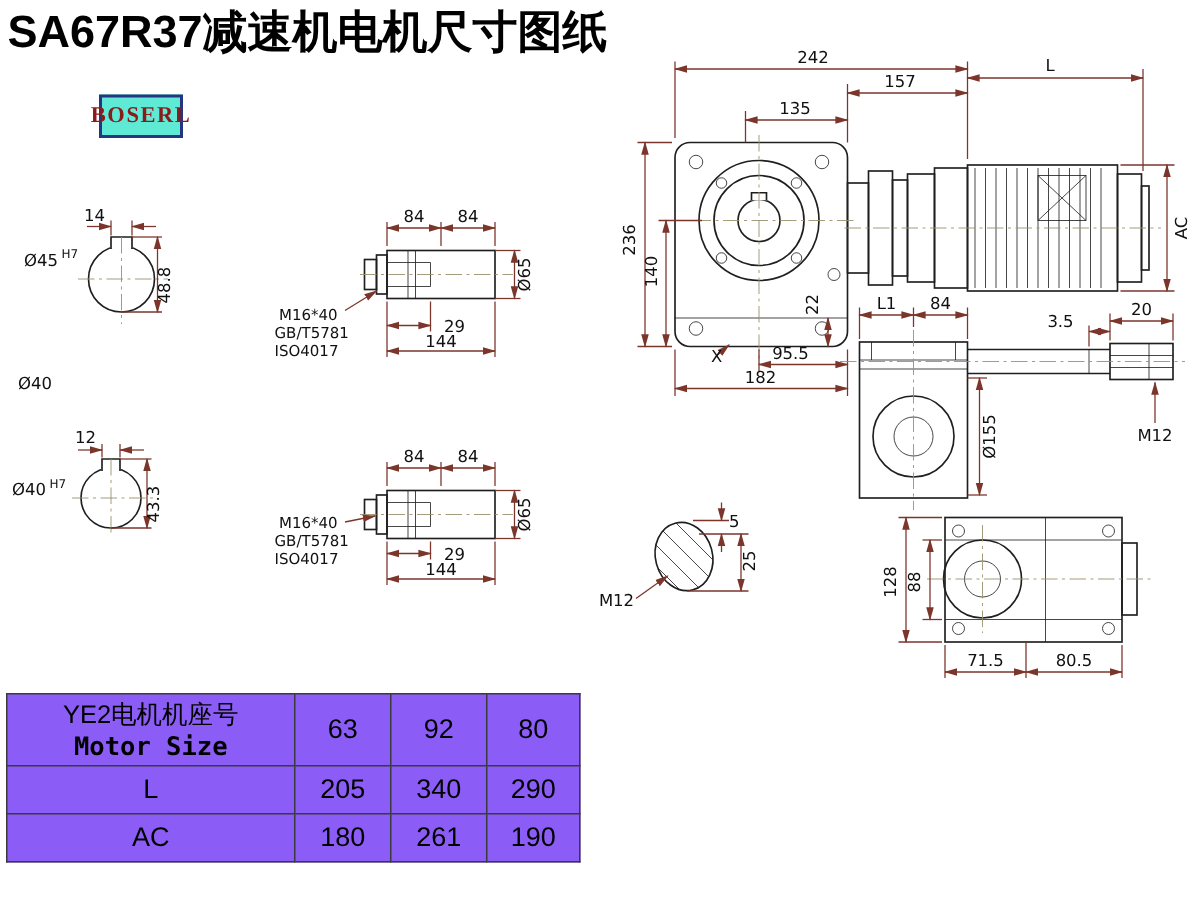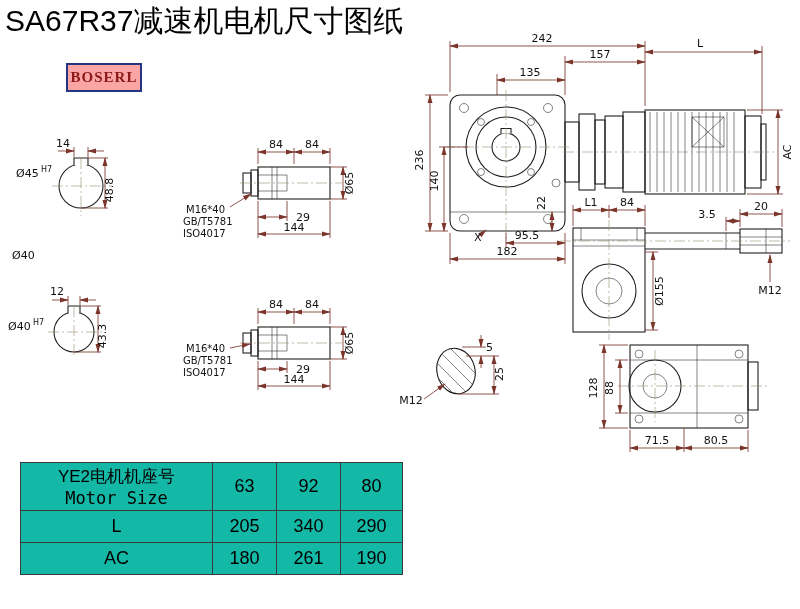--- a/index.html
+++ b/index.html
@@ -1,39 +1,39 @@
 <!DOCTYPE html>
 <html><head>
 <meta charset="utf-8">
 <style>
   * { margin:0; padding:0; box-sizing:border-box; }
   html,body { width:800px; height:609px; background:#ffffff; overflow:hidden; }
   #stage { position:relative; width:800px; height:609px; background:#fff;
            font-family:"Liberation Sans", sans-serif; }
-  #page-title { position:absolute; left:5px; top:1px; font-size:30px; font-weight:normal;
+  #page-title { position:absolute; left:5px; top:1px; font-size:30px; font-weight:bold;
                 color:#000; white-space:nowrap; }
-  #brand-logo { position:absolute; left:66px; top:63px; width:76px; height:29px;
+  #brand-logo { position:absolute; left:66px; top:63px; width:56px; height:29px;
                 border:2px solid #26357f; color:#8b1a1a; display:flex; align-items:center;
                 justify-content:center; font:bold 15px "Liberation Serif", serif;
-                letter-spacing:1px; background:#fca5a5; }
+                letter-spacing:1px; background:#5eead4; }
   svg { position:absolute; left:0; top:0; }
   svg text { font-family:"DejaVu Sans", sans-serif; font-size:11px; fill:#111; }
   svg text.small { font-size:10px; }
   svg text.sup { font-size:8px; }
   .g   { stroke:#1f1f1f; stroke-width:1.1; fill:none; }
   .gt  { stroke:#1f1f1f; stroke-width:0.55; fill:none; }
   .d   { stroke:#7b352b; stroke-width:0.85; fill:none; }
   .cl  { stroke:#99916e; stroke-width:0.6; fill:none; stroke-dasharray:11 3 2 3; }
   .mask { fill:#ffffff; stroke:none; }
-  #size-table { position:absolute; left:20px; top:462px; width:382px; border-collapse:collapse;
-                table-layout:fixed; background:#14b8a6; }
+  #size-table { position:absolute; left:4px; top:462px; width:382px; border-collapse:collapse;
+                table-layout:fixed; background:#8b5cf6; }
   #size-table td { border:1.4px solid #3a3a3a; text-align:center; vertical-align:middle;
                    font-size:18px; color:#000; }
   #size-table .hcn { font-size:17px; }
-  #size-table .hen { font-size:17px; font-family:"DejaVu Sans Mono", monospace; }
+  #size-table .hen { font-size:17px; font-family:"DejaVu Sans Mono", monospace;font-weight:bold; }
 </style>
 </head>
 <body>
 
 <div id="stage">
 
   <div id="page-title">SA67R37减速机电机尺寸图纸</div>
   <div id="brand-logo">
     <span>BOSERL</span>
   </div>

